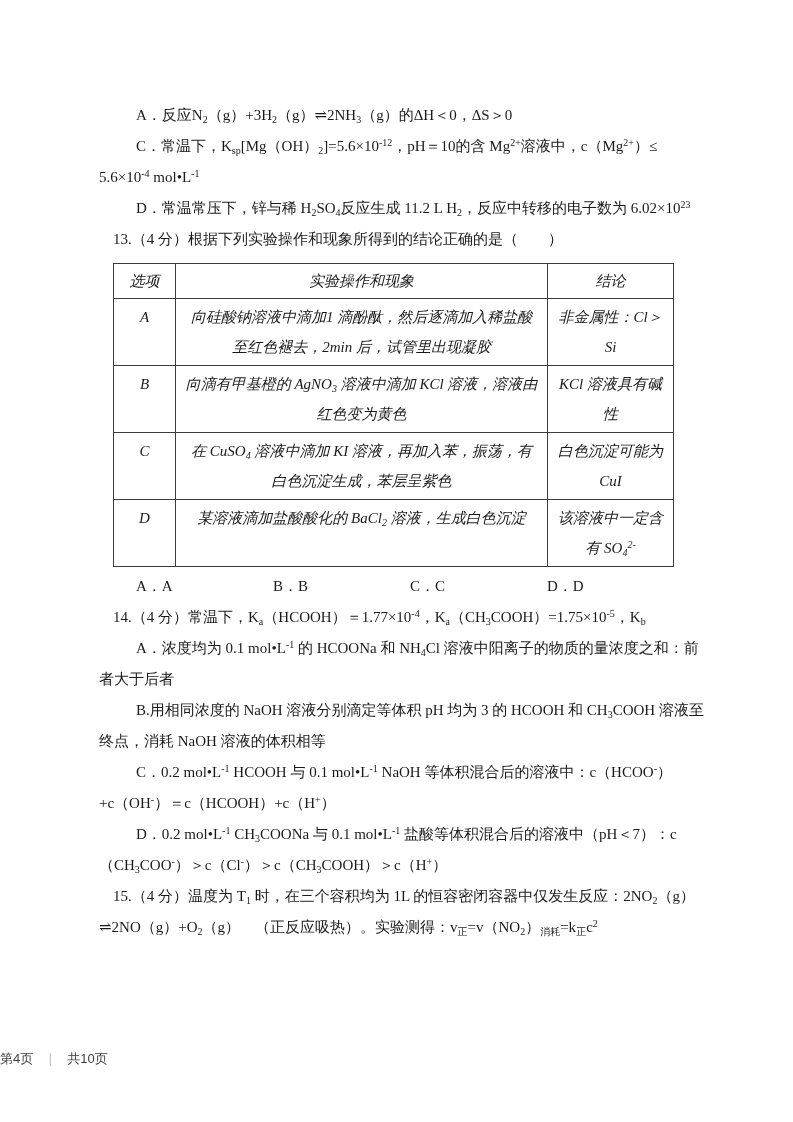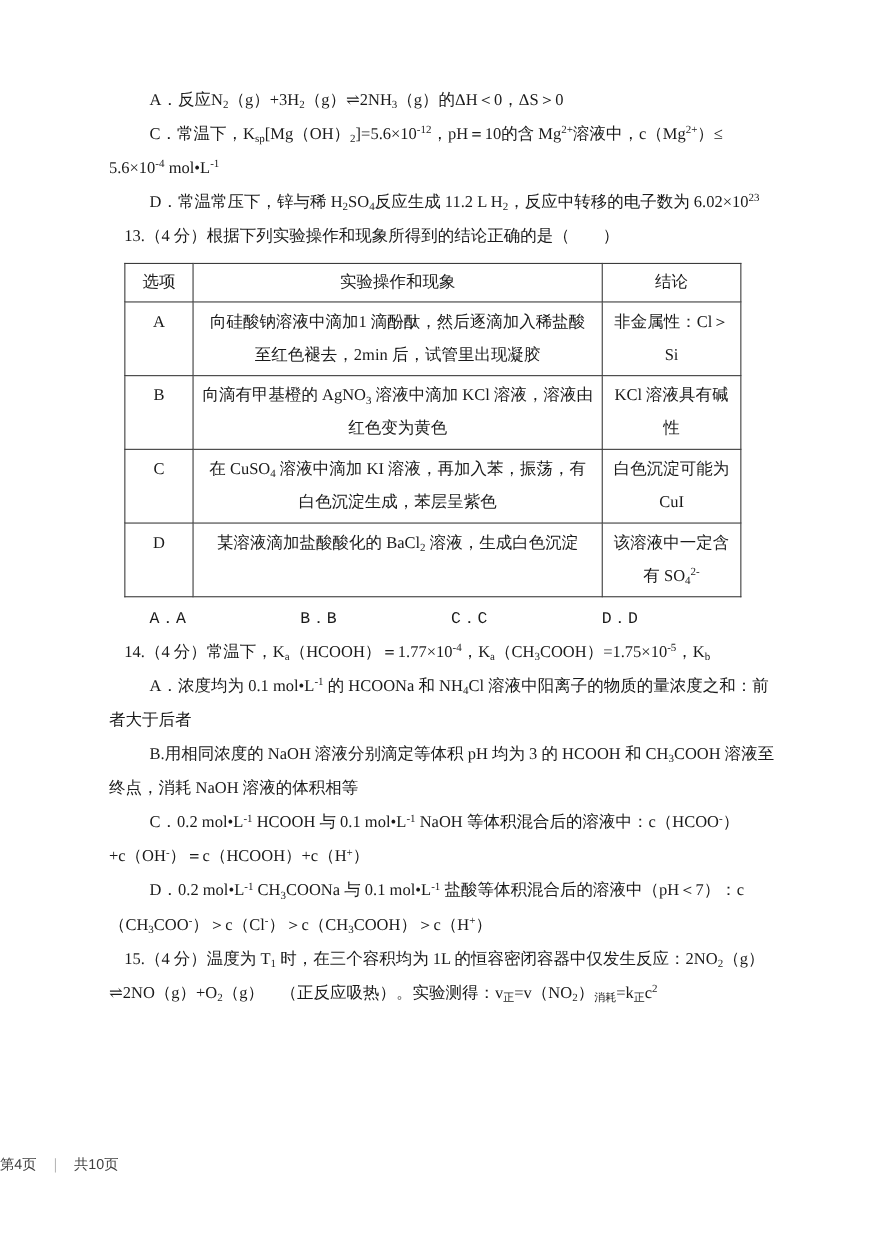--- a/index.html
+++ b/index.html
@@ -3,43 +3,43 @@
 <meta charset="utf-8">
 <style>
   * { box-sizing: border-box; }
   html, body { margin: 0; padding: 0; }
   body {
     width: 793px; height: 1122px; background: #ffffff;
     font-family: "Liberation Serif", "DejaVu Serif", serif;
     color: #1a1a1a;
   }
   .page { position: relative; width: 793px; height: 1122px; background: #ffffff; overflow: hidden; }
-  .content { position: absolute; left: 99px; top: 76px; width: 606px; font-size: 15px; }
+  .content { position: absolute; left: 99px; top: 100px; width: 606px; font-size: 15px; }
   .para { margin: 0; line-height: 31px; white-space: nowrap; }
   .ind1 { padding-left: 14px; }
   .ind2 { padding-left: 37px; }
   sub, sup { font-size: 10px; line-height: 0; }
   sub { vertical-align: -3px; }
   sup { vertical-align: 5px; }
 
-  .q13-table { border-collapse: collapse; table-layout: fixed; margin: 8px 0 4px 14px; }
+  .q13-table { border-collapse: collapse; table-layout: fixed; margin: 8px 0 4px 14px; font-style: italic; }
   .col-opt { width: 62px; }
   .col-op  { width: 372px; }
   .col-con { width: 126px; }
   .q13-table th, .q13-table td {
     border: 1px solid #3c3c3c; font-weight: normal; vertical-align: top;
     padding: 3px 8px; line-height: 30px; font-size: 15px; text-align: center;
     white-space: normal; word-break: break-all;
   }
   .q13-table th { text-align: center; vertical-align: middle; padding: 2px 4px; }
   .q13-table td.opt { text-align: center; }
   .q13-table tbody td { height: 66px; }
 
   .answers { margin: 3px 0 0 0; line-height: 31px; padding-left: 37px; display: flex; }
-  .answers span { width: 137px; font-family: Liberation Mono, monospace; }
+  .answers span { width: 137px; }
   .answers span:last-child { width: auto; }
 
   .footer {
     position: absolute; left: 0; right: 0; top: 1050px; 
     font-size: 13px; color: #3f3f3f;
     font-family: "Liberation Sans", "DejaVu Sans", sans-serif;
   }
   .footer .sep { color: #a9a9a9; margin: 0 7px; }
 </style>
 </head>

